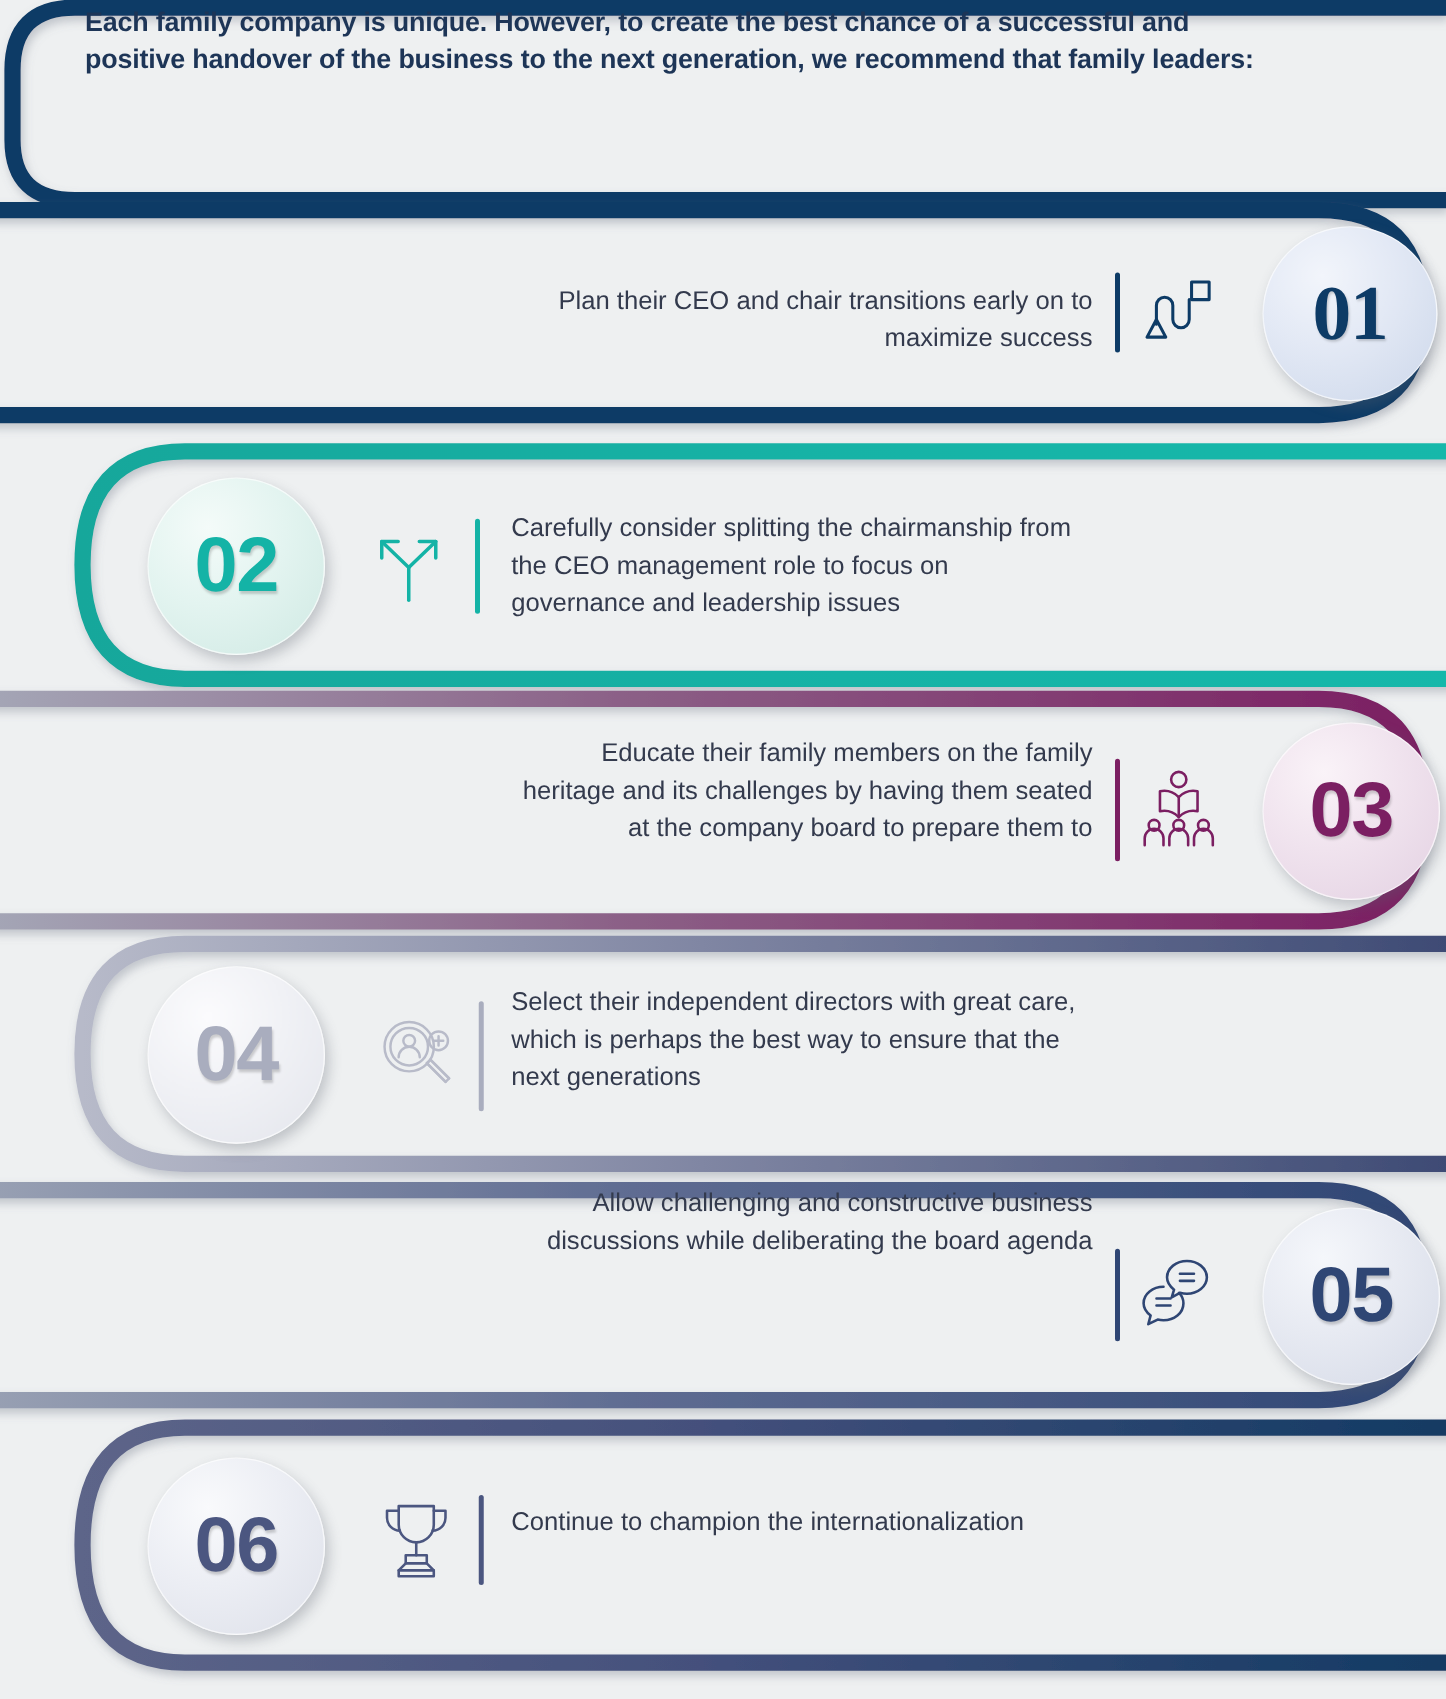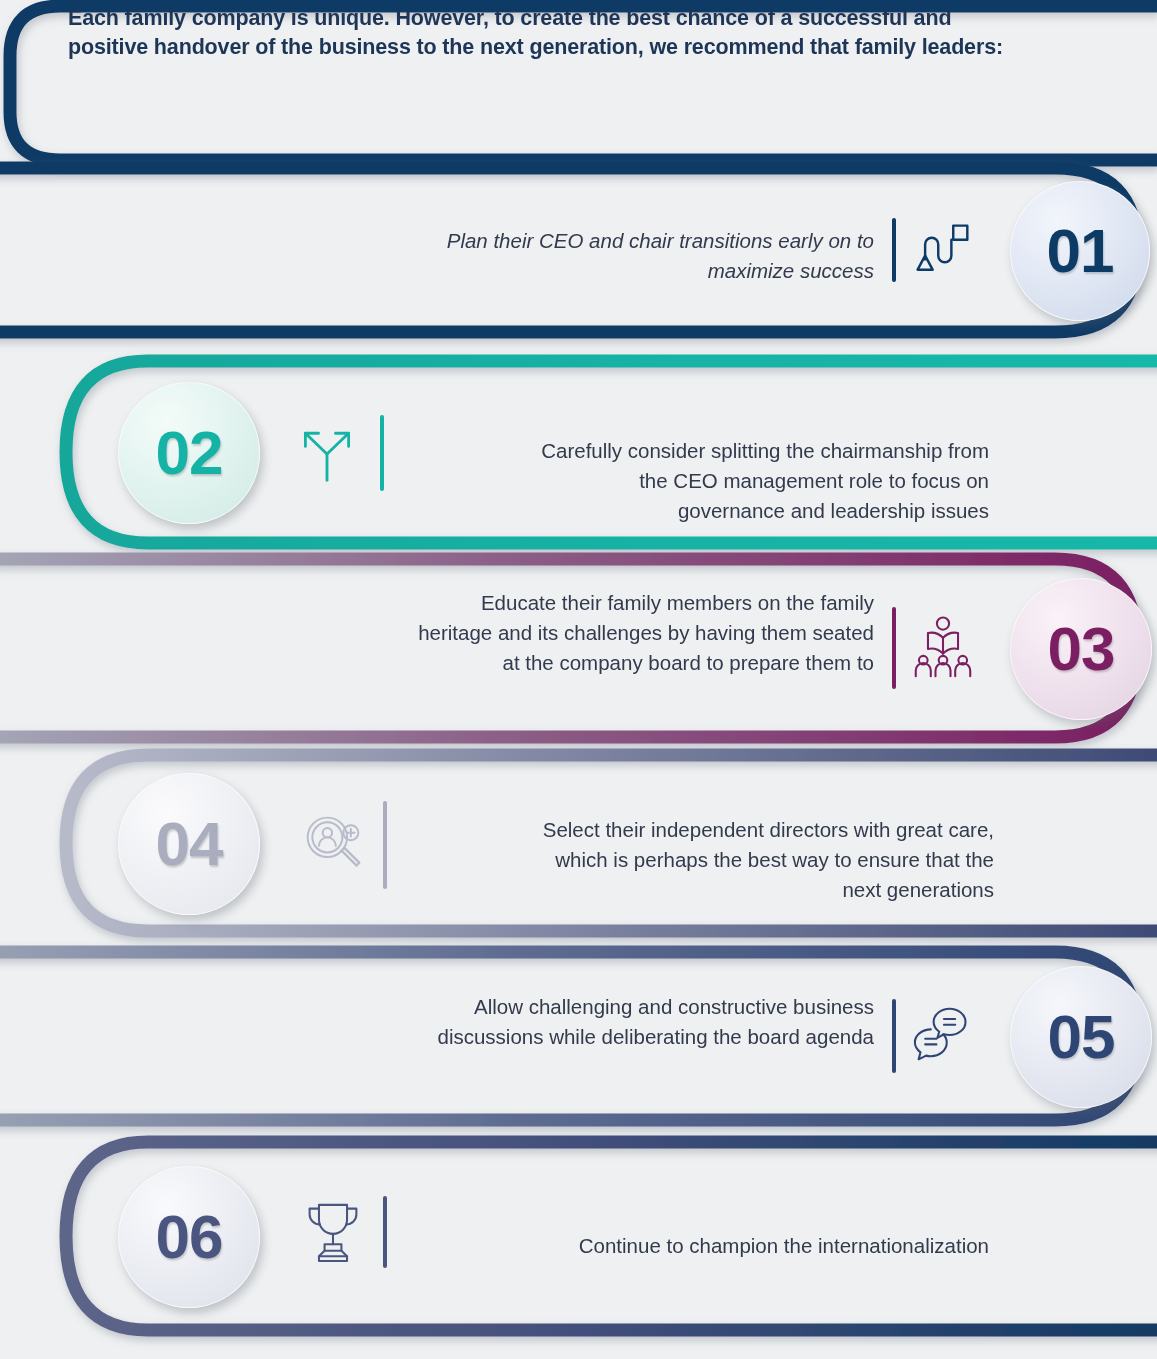--- a/index.html
+++ b/index.html
@@ -48,21 +48,21 @@
   .divider{position:absolute;width:4px;border-radius:2px;}
 
   .body-text{
     position:absolute;
     font-size:20.5px;
     line-height:30px;
     color:#333a4d;
     font-family:"Liberation Sans", sans-serif;
   }
   .ta-right{text-align:right;}
-  .ta-left{text-align:right;margin-top:28px;}
+  .ta-left{text-align:left;}
 </style>
 </head>
 <body>
 
 <div id="stage">
 
   <svg id="svgLayer" viewBox="0 0 1157 1359">
     <defs>
       <linearGradient id="gradHead" x1="0" y1="0" x2="1" y2="0">
         <stop offset="0%" stop-color="#0d3b66"></stop>
@@ -131,34 +131,34 @@
     </g>
   </svg>
 
   <div class="header-text">
     <div>Each family company is unique. However, to create the best chance of a successful and</div>
     <div>positive handover of the business to the next generation, we recommend that family leaders:</div>
   </div>
 
   <div class="row">
     <div class="numcircle" style="left:966px;top:181px;width:138px;height:138px;background:radial-gradient(circle at 34% 28%,#f2f5fb 0%,#e3e9f5 42%,#ccd7ea 100%);">
-      <span style="color:#0d3b66;">01</span>
+      <span style="color:#0d3b66;font-family:Liberation Serif, serif;">01</span>
     </div>
 
     <div class="icon-box" style="left:866px;top:218px;width:64px;height:64px;">
       <svg viewBox="0 0 64 64" width="60" height="60" fill="none" stroke="#0d3b66" stroke-width="2.6" stroke-linecap="round" stroke-linejoin="round">
         <rect x="44" y="6" width="15" height="15"></rect>
         <path d="M14 42 V26 a7 7 0 0 1 14 0 v12 a7 7 0 0 0 14 0 V21"></path>
         <path d="M14 38 L6 53 H22 Z"></path>
       </svg>
     </div>
 
     <div class="divider" style="left:848px;top:218px;height:64px;background:#0d3b66;"></div>
 
-    <div class="body-text ta-right" style="left:268px;top:226px;width:562px;font-style:italic;">
+    <div class="body-text ta-right" style="left:268px;top:226px;width:562px;">
       <div>Plan their CEO and chair transitions early on to</div>
       <div>maximize success</div>
     </div>
   </div>
 
   <div class="row">
     <div class="numcircle" style="left:74px;top:382px;width:140px;height:140px;background:radial-gradient(circle at 34% 28%,#f4fbf9 0%,#e3f4f0 45%,#cfe9e3 100%);">
       <span style="color:#14b3a6;">02</span>
     </div>
 
@@ -246,21 +246,21 @@
       <svg viewBox="0 0 66 64" width="62" height="60" fill="none" stroke="#2f4674" stroke-width="2.2" stroke-linecap="round" stroke-linejoin="round">
         <path d="M40 4 C49 4 57 10 57 18 C57 26 49 32 40 32 C38 32 36 31.7 34 31.2 L27 35 L29 28.5 C25.5 25.8 23 22.2 23 18 C23 10 31 4 40 4 Z"></path>
         <path d="M34 15 h12 M34 21 h12"></path>
         <path d="M20 26 C11 26 3 32 3 40 C3 44.2 5.5 47.8 9 50.5 L7 58 L15 54 C16.6 54.4 18.3 54.6 20 54.6 C29 54.6 37 48.6 37 40 C37 36.6 35.6 33.6 33.2 31.2"></path>
         <path d="M14 36 h12 M14 42 h12"></path>
       </svg>
     </div>
 
     <div class="divider" style="left:848px;top:999px;height:74px;background:#2f4674;"></div>
 
-    <div class="body-text ta-right" style="left:258px;top:992px;width:572px;">
+    <div class="body-text ta-right" style="left:258px;top:948px;width:572px;">
       <div>Allow challenging and constructive business</div>
       <div>discussions while deliberating the board agenda</div>
     </div>
   </div>
 
   <div class="row">
     <div class="numcircle" style="left:74px;top:1166px;width:140px;height:140px;background:radial-gradient(circle at 34% 28%,#f9fafc 0%,#eceef4 45%,#dde0e9 100%);">
       <span style="color:#4b5680;">06</span>
     </div>
 

